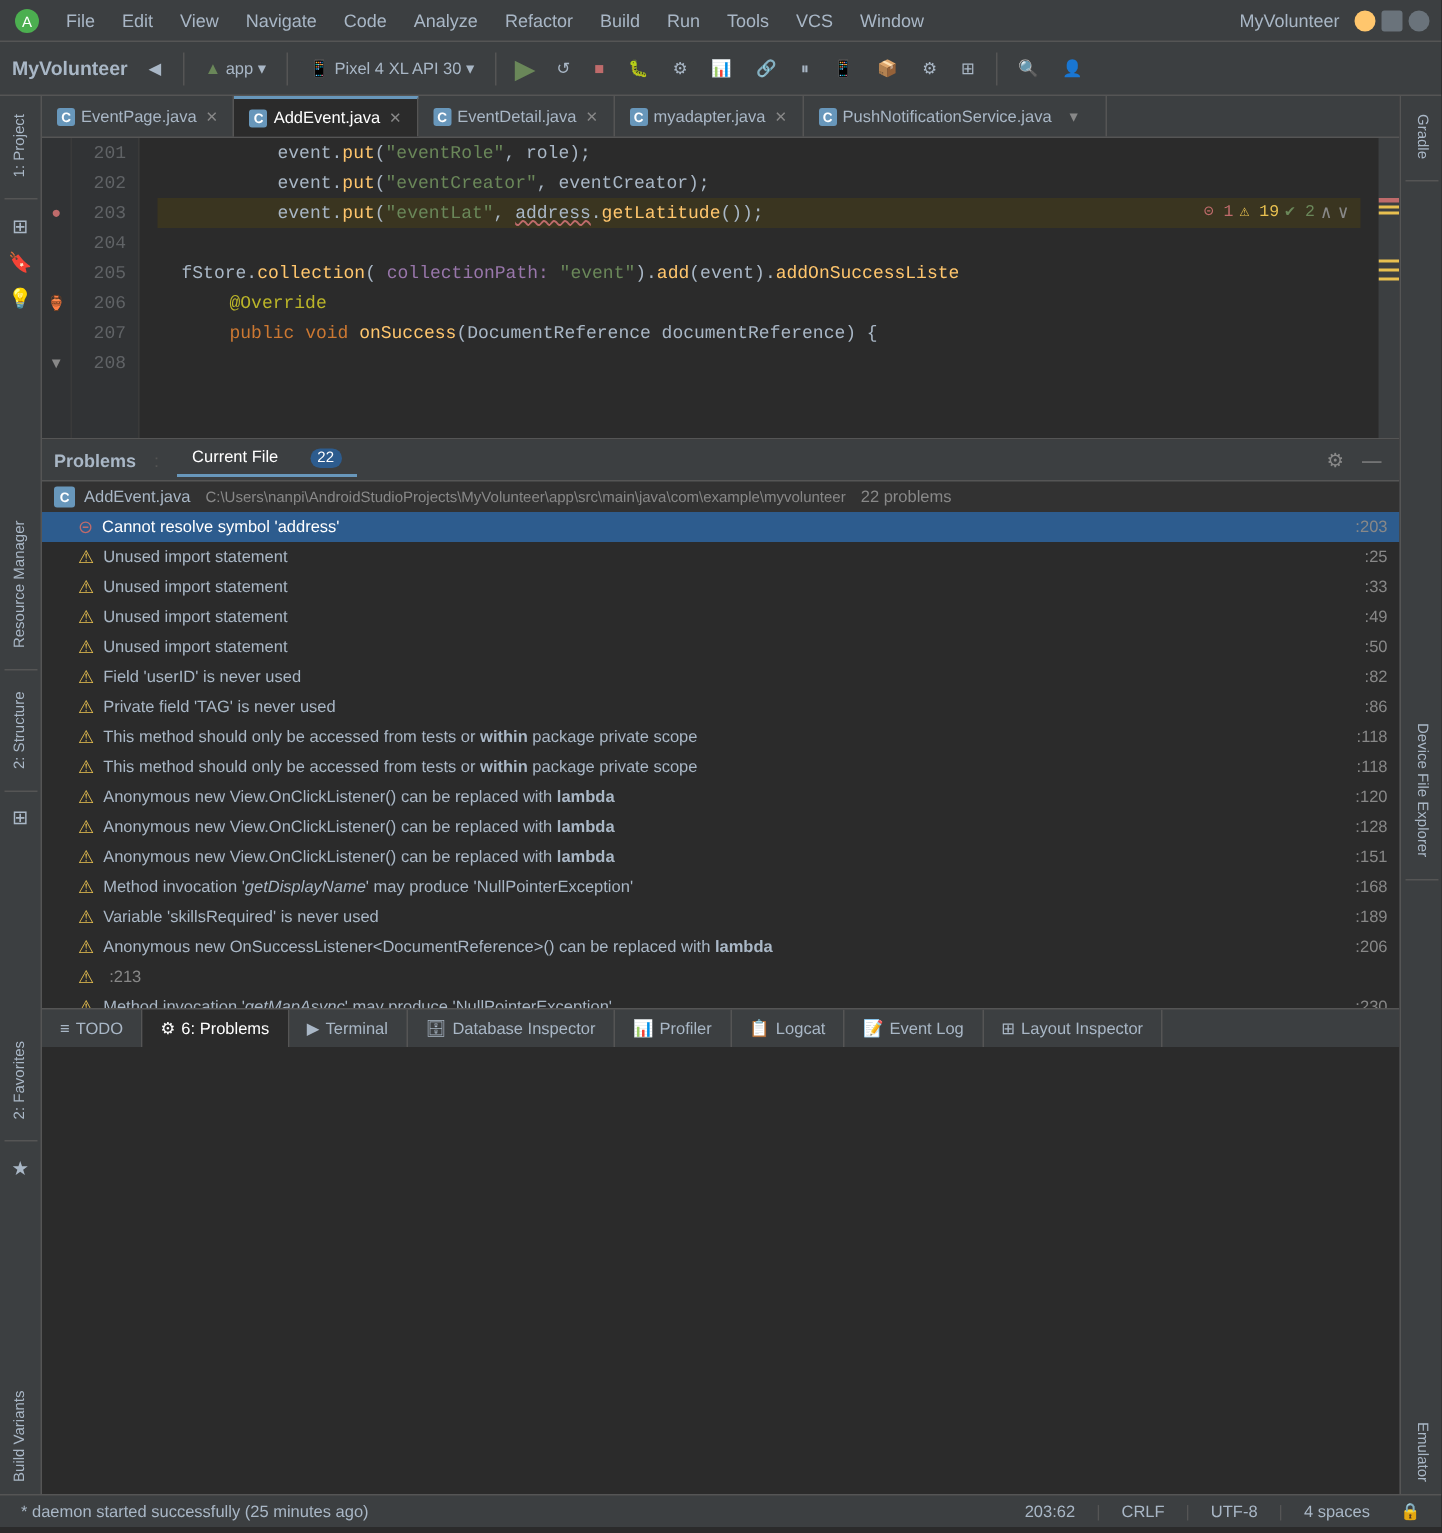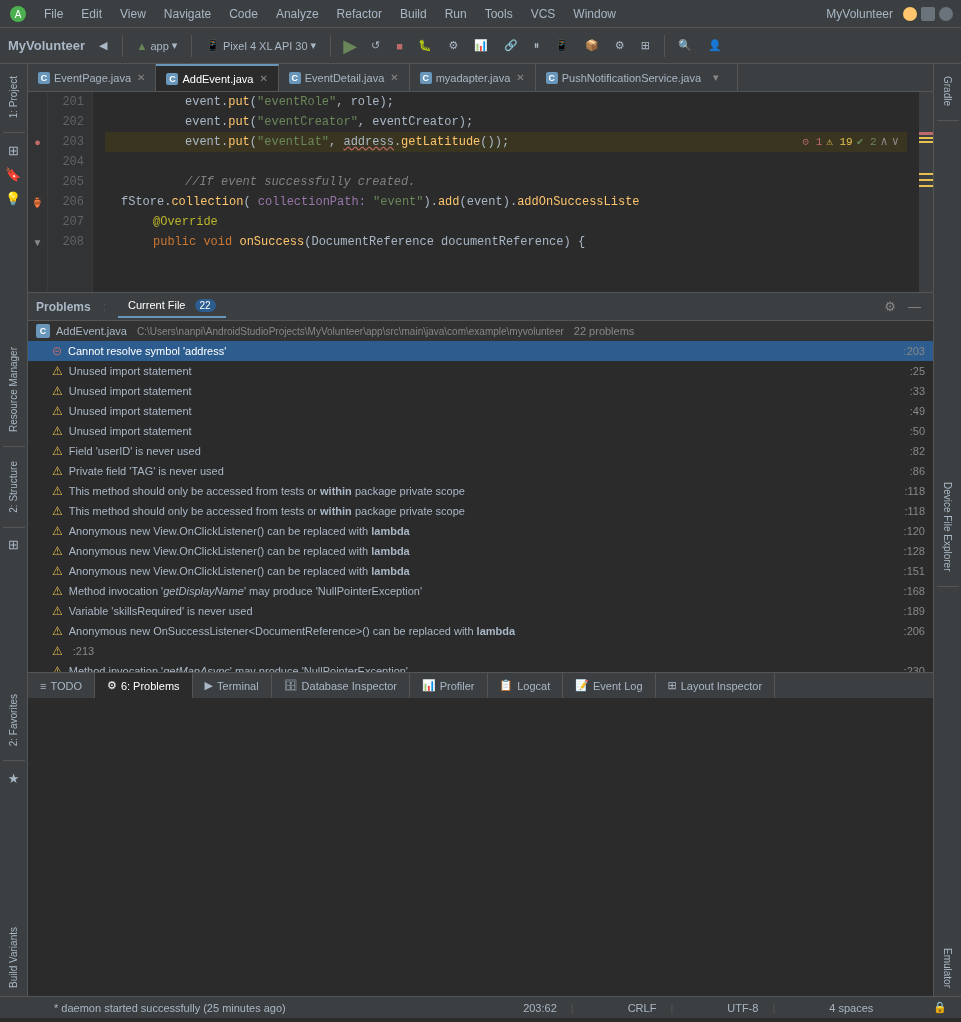--- a/index.html
+++ b/index.html
@@ -85,35 +85,35 @@
     .problem-line { color: #888; margin-left: 4px; }
 
     
     .bottom-toolbar { height: 26px; background: #3c3f41; display: flex; align-items: center; border-top: 1px solid #555; overflow: hidden; }
     .bottom-tab { padding: 0 12px; height: 26px; display: flex; align-items: center; gap: 4px; font-size: 11px; color: #a9b7c6; cursor: pointer; border-right: 1px solid #555; white-space: nowrap; }
     .bottom-tab.active { background: #2b2b2b; color: #ffffff; }
     .bottom-tab-icon { font-size: 11px; }
 
     
     .status-bar { height: 22px; background: #3c3f41; display: flex; align-items: center; padding: 0 8px; border-top: 1px solid #555; font-size: 11px; color: #a9b7c6; gap: 8px; }
-    .status-item { padding: 0 6px; cursor: pointer; margin-left: 40px; }
+    .status-item { padding: 0 6px; cursor: pointer; }
     .status-sep { color: #555; }
 
     
     .problems-list::-webkit-scrollbar { width: 8px; }
     .problems-list::-webkit-scrollbar-track { background: #2b2b2b; }
     .problems-list::-webkit-scrollbar-thumb { background: #555; border-radius: 4px; }
 
     .right-scroll-gutter { width: 14px; background: #3c3f41; display: flex; flex-direction: column; overflow: hidden; }
 
     
     .line-gutter { width: 20px; background: #313335; display: flex; flex-direction: column; border-right: 1px solid #3a3a3a; flex-shrink: 0; }
     .line-gutter-item { height: 20px; display: flex; align-items: center; justify-content: center; font-size: 10px; }
 
-    .badge { display: inline-flex; align-items: center; justify-content: center; background: #4c5052; border-radius: 8px; padding: 1px 5px; font-size: 10px; color: #a9b7c6; margin-left: 6px; }
+    .badge { display: inline-flex; align-items: center; justify-content: center; background: #4c5052; border-radius: 8px; padding: 1px 5px; font-size: 10px; color: #a9b7c6; margin-left: 18px; }
     .badge-active { background: #2d5c8e; color: white; }
   </style>
 </head>
 <body>
 
 <div class="menu-bar">
   <div class="menu-logo">
     <svg width="18" height="18" viewBox="0 0 18 18">
       <circle cx="9" cy="9" r="8" fill="#4CAF50"></circle>
       <text x="9" y="13" text-anchor="middle" font-size="10" fill="white">A</text>
@@ -271,23 +271,20 @@
             <span style="color:#bf6b6b; font-size:11px;">⊝ 1</span>
             <span style="color:#e8c050; font-size:11px;">⚠ 19</span>
             <span style="color:#6a8759; font-size:11px;">✔ 2</span>
             <span style="color:#888; cursor:pointer;">∧</span>
             <span style="color:#888; cursor:pointer;">∨</span>
           </span>
         </div>
 
         <div class="code-line"></div>
 
-        <div class="code-line">
-          <span style="padding-left:80px" class="comment">//If event successfully created.</span>
-        </div>
 
         <div class="code-line">
           <span style="padding-left:16px"><span class="var">fStore</span>.<span class="fn">collection</span>( <span style="color:#9876aa">collectionPath:</span> <span class="str">"event"</span>).<span class="fn">add</span>(event).<span class="fn">addOnSuccessListe</span></span>
         </div>
 
         <div class="code-line">
           <span style="padding-left:48px"><span class="annotation">@Override</span></span>
         </div>
 
         <div class="code-line">

